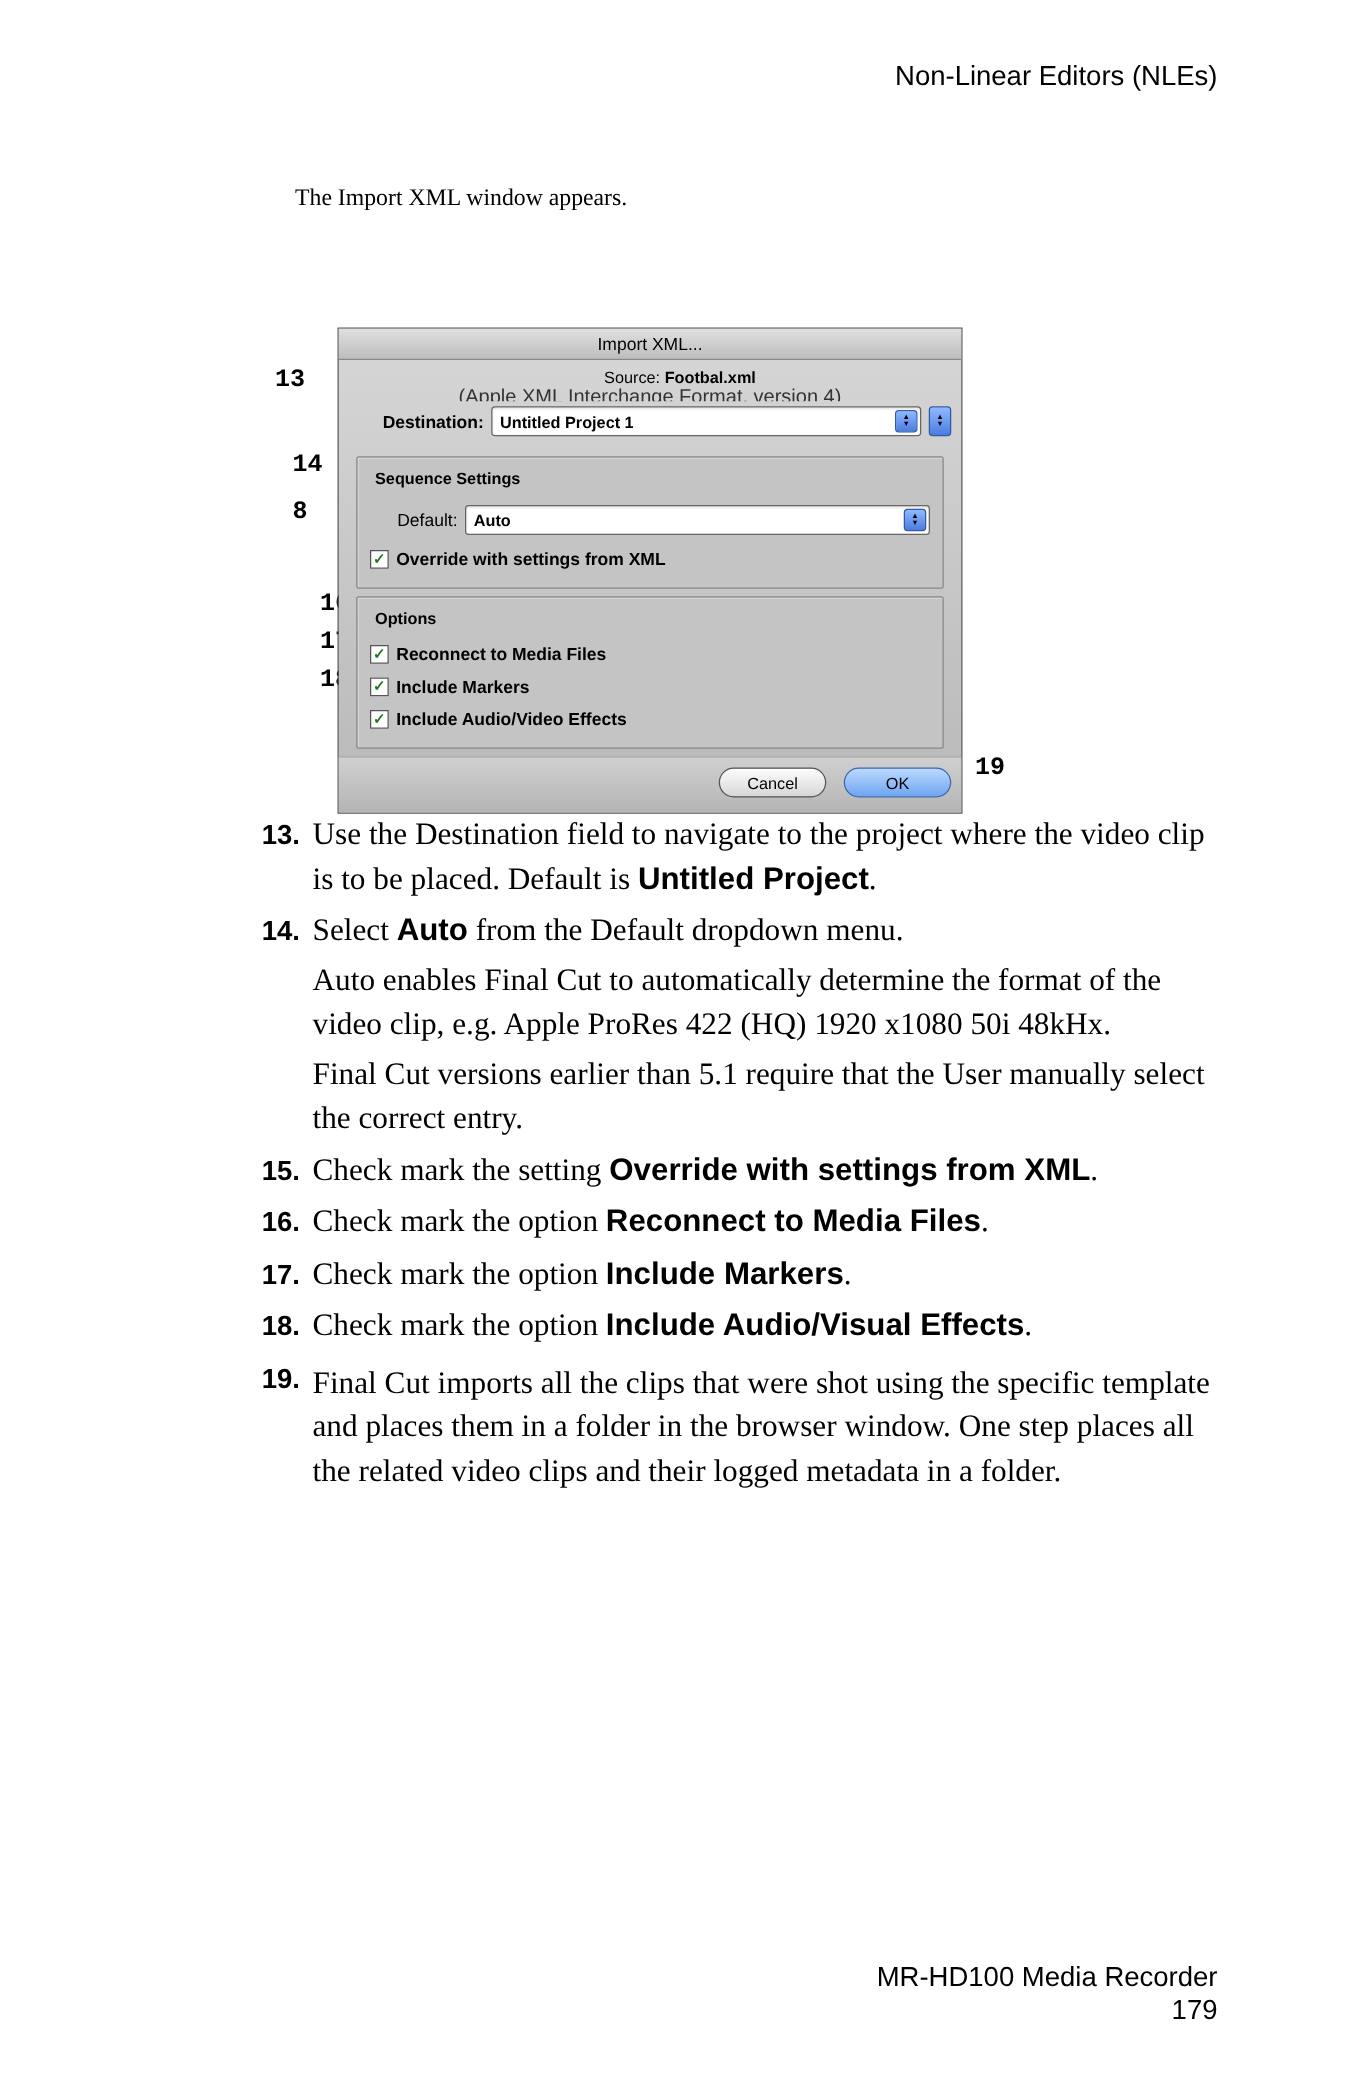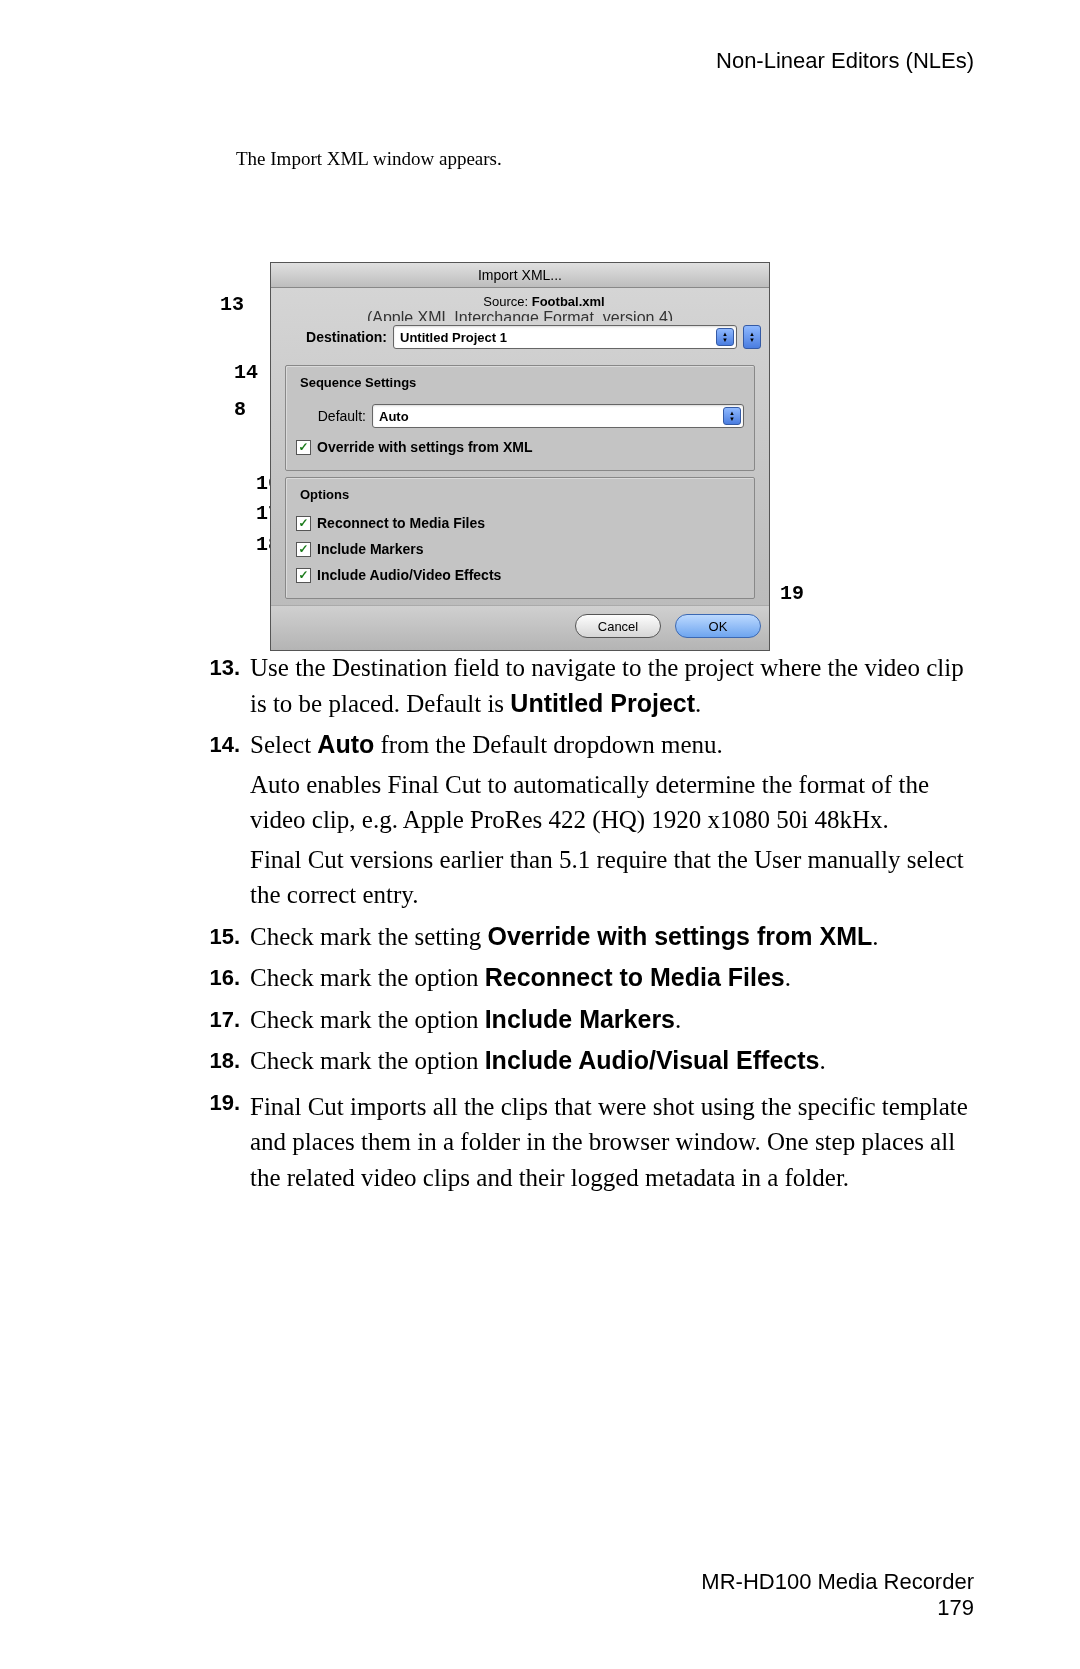--- a/index.html
+++ b/index.html
@@ -37,21 +37,21 @@
     font-weight: bold;
     font-size: 20px;
     color: #000;
   }
   .c13 { top: 293px; left: 220px; }
   .c14 { top: 361px; left: 234px; }
   .c15 { top: 398px; left: 234px; }
   .c16 { top: 472px; left: 256px; }
   .c17 { top: 502px; left: 256px; }
   .c18 { top: 533px; left: 256px; }
-  .c19 { top: 582px; left: 780px; }
+  .c19 { top: 603px; left: 780px; }
 
   
   .dialog {
     position: absolute;
     left: 60px;
     width: 500px;
     background: linear-gradient(#d7d7d7, #b8b8b8);
     border: 1px solid #555;
     font-family: "Lucida Grande", Arial, sans-serif;
     font-size: 14px;

